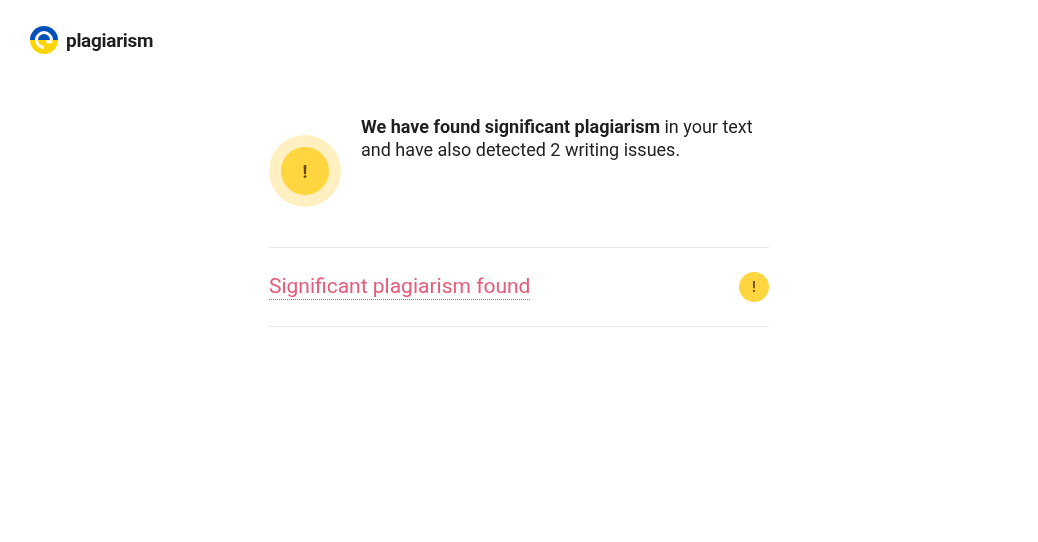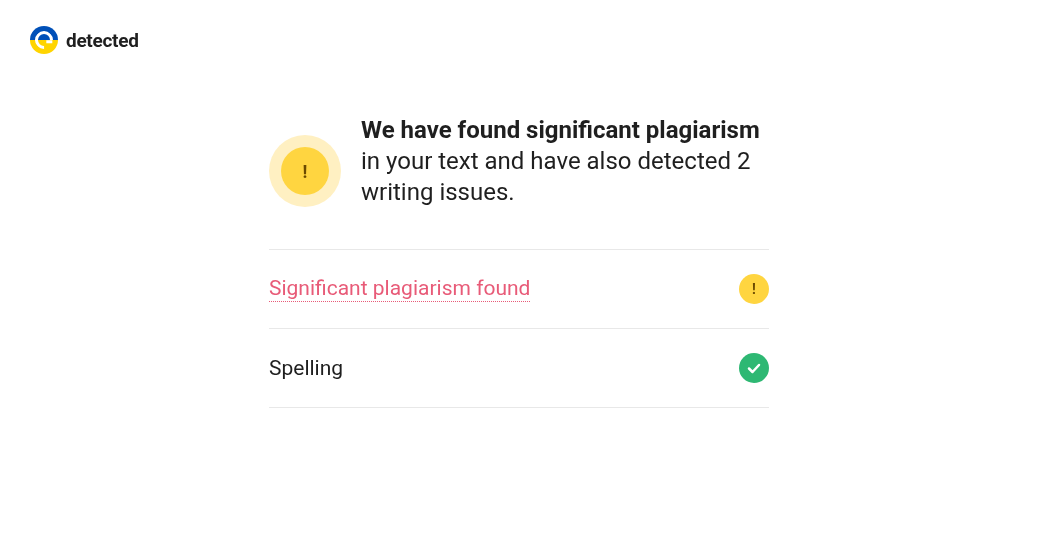--- a/index.html
+++ b/index.html
@@ -88,21 +88,21 @@
       display: flex;
       align-items: center;
       justify-content: center;
     }
     .summary-badge-mark {
       font-size: 18px;
       font-weight: 700;
       color: #6b4a00;
     }
     .summary-text {
-      font-size: 24px;
+      font-size: 18px;
       line-height: 1.3;
       color: #1f1f1f;
       font-weight: 400;
     }
     .summary-text .bold {
       font-weight: 700;
     }
     .divider {
       border: none;
       border-top: 1px solid #e8e8e8;
@@ -151,21 +151,21 @@
   </style>
 </head>
 <body>
 
 <div class="header">
   <div class="logo-icon">
     <div class="logo-circle">
       <div class="logo-g"></div>
     </div>
   </div>
-  <div class="logo-text">detected</div>
+  <div class="logo-text">plagiarism</div>
 </div>
 
 <div class="content">
   <div class="summary">
     <div class="summary-badge">
       <div class="summary-badge-inner">
         <span class="summary-badge-mark">!</span>
       </div>
     </div>
     <div class="summary-text">
@@ -176,21 +176,13 @@
   <hr class="divider">
 
   <div class="row">
     <span class="row-label danger">Significant plagiarism found</span>
     <div class="status-icon warning">
       <span class="mark">!</span>
     </div>
   </div>
 
 
-  <div class="row">
-    <span class="row-label">Spelling</span>
-    <div class="status-icon success">
-      <svg viewBox="0 0 16 16">
-        <path d="M3 8.5 L6.5 12 L13 5" stroke="#ffffff" stroke-width="2.5" fill="none" stroke-linecap="round" stroke-linejoin="round"></path>
-      </svg>
-    </div>
-  </div>
 </div>
 
 </body></html>

